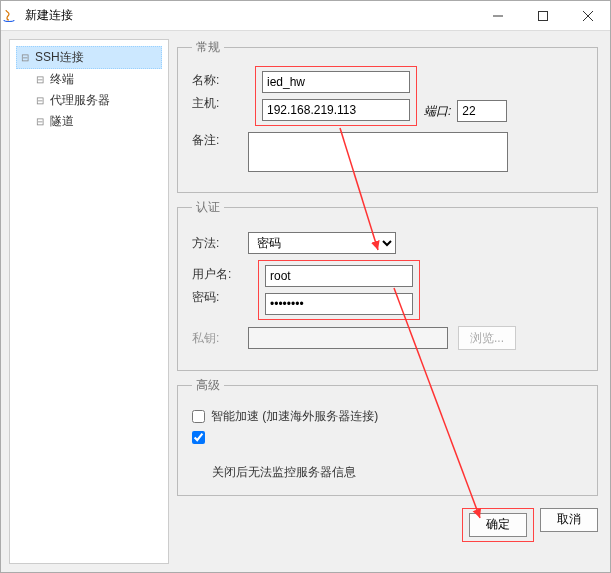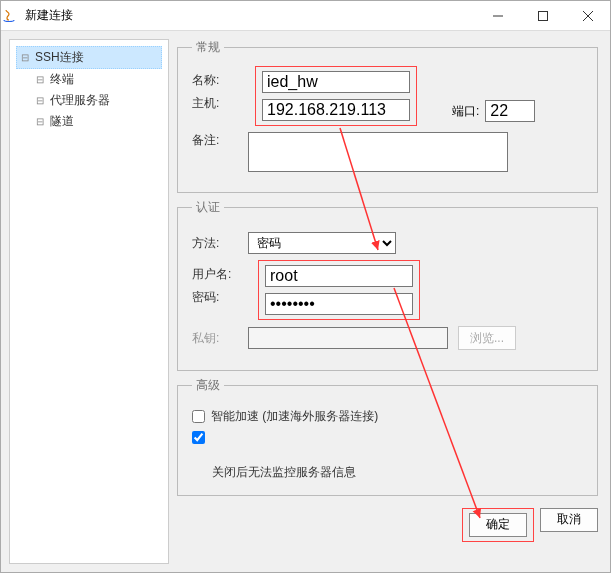--- a/index.html
+++ b/index.html
@@ -15,37 +15,37 @@
 .tree-item { padding: 2px 0 2px 4px; color: #333; cursor: pointer; display: flex; align-items: center; gap: 4px; }
 .tree-item.level1 { padding-left: 20px; }
 .tree-item.selected { background: #cce8ff; border: 1px dotted #99d1ff; }
 .tree-toggle { color: #888; font-size: 10px; width: 10px; }
 .main { flex: 1; display: flex; flex-direction: column; gap: 6px; padding-right: 4px; }
 fieldset { border: 1px solid #bbb; padding: 10px 14px 14px 14px; }
 legend { padding: 0 4px; color: #737373; }
 .row { display: flex; align-items: center; margin: 6px 0; }
 .label { width: 56px; color: #333; }
 .label.disabled { color: #999; }
-input[type="text"], input[type="password"] { height: 22px; border: 1px solid #777; padding: 0 4px; background: #fff; font-size: 16px; }
+input[type="text"], input[type="password"] { height: 22px; border: 1px solid #777; padding: 0 4px; background: #fff; font-size: 12px; }
 input.wide { width: 148px; }
 input.port { width: 50px; }
 input.key { width: 200px; }
 input:disabled { background: #f5f5f5; color: #999; }
 select { height: 22px; width: 148px; border: 1px solid #777; background: #fff; padding-left: 4px; }
 textarea { width: 260px; height: 40px; border: 1px solid #777; resize: none; }
 .highlight { border: 1px solid #ff4444; padding: 4px 6px; display: inline-flex; gap: 6px; flex-direction: column; }
 .highlight-h { flex-direction: row; align-items: center; }
 .btn { height: 24px; min-width: 58px; border: 1px solid #888; background: #fdfdfd; cursor: pointer; padding: 0 8px; }
 .btn:disabled { color: #aaa; border-color: #ccc; }
 .footer { display: flex; justify-content: flex-end; gap: 6px; padding: 6px 0 0 0; }
 .checkbox-row { display: flex; align-items: flex-start; margin: 4px 0; gap: 6px; }
 .checkbox-row input { margin-top: 2px; }
 .checkbox-text { color: #333; line-height: 1.4; }
 .checkbox-sub { margin-left: 20px; color: #333; margin-top: 20px; }
-.port-label { margin-left: 28px; margin-right: 6px; }
+.port-label { margin-left: 0; margin-right: 6px; font-style: italic; }
 .arrow-svg { position: absolute; pointer-events: none; z-index: 10; }
 .java-icon { display: inline-block; }
 </style>
 </head>
 <body>
 
 <div class="window">
   <div class="titlebar">
     <span class="titlebar-icon java-icon">
       <svg width="16" height="16" viewBox="0 0 16 16">

